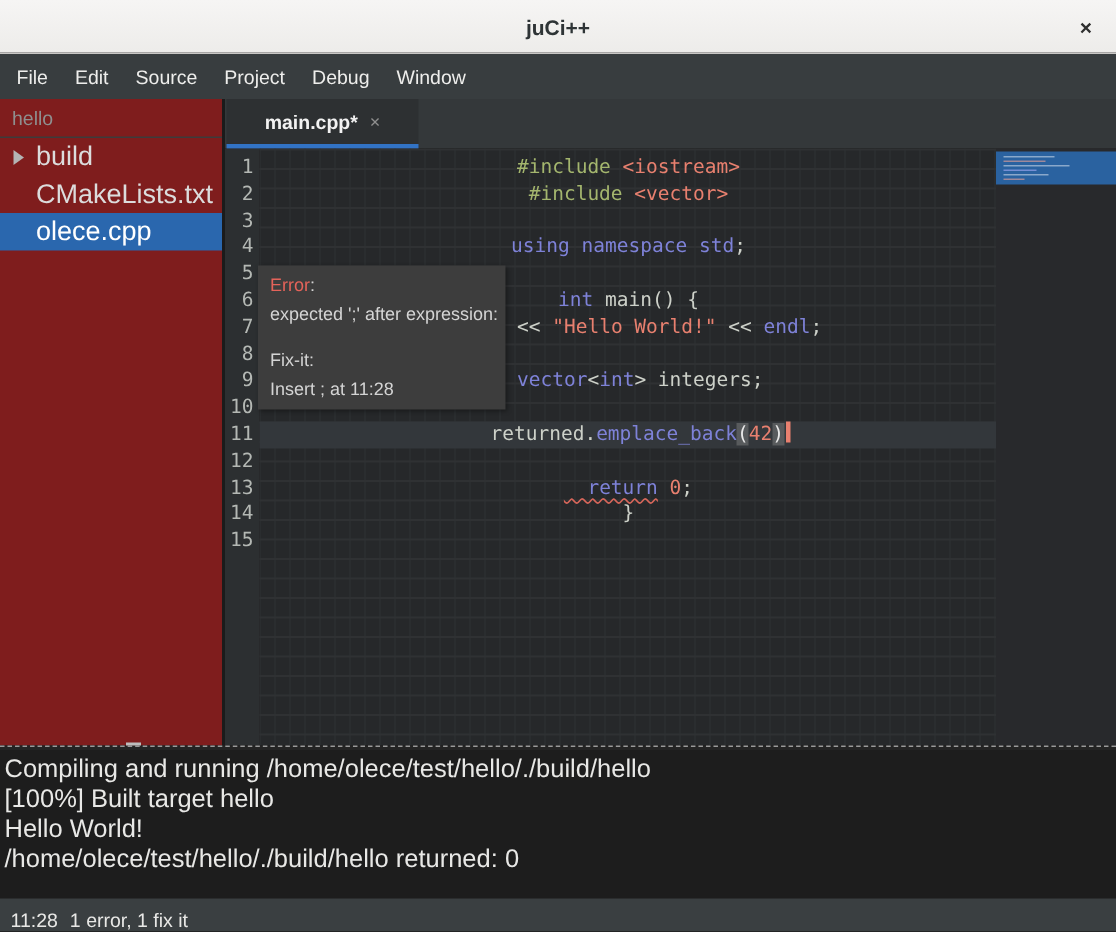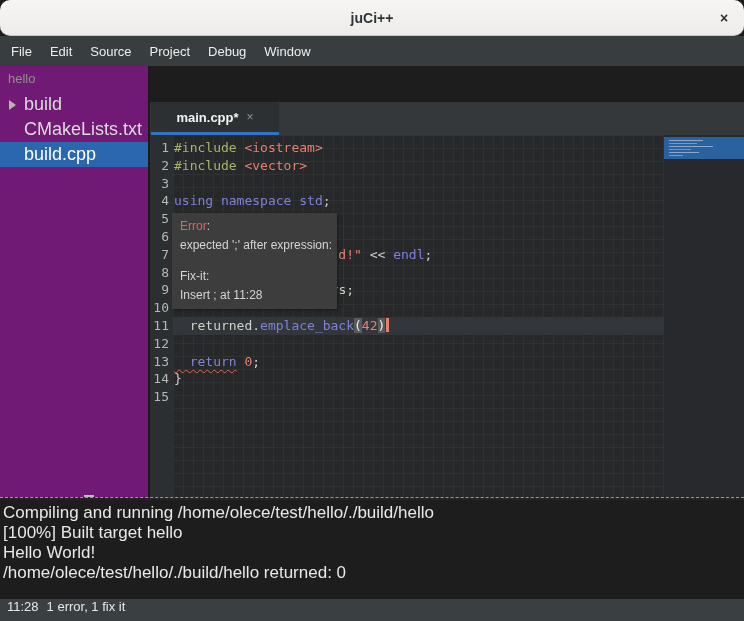--- a/index.html
+++ b/index.html
@@ -2,62 +2,62 @@
 <html><head>
 <meta charset="utf-8">
 <style>
   * { margin:0; padding:0; box-sizing:border-box; }
   html,body { width:744px; height:621px; background:#1d1d1d; overflow:hidden; }
   body { font-family:"Liberation Sans", sans-serif; }
   #window { width:744px; height:621px; display:flex; flex-direction:column; }
 
   
   .titlebar { height:36px; flex:none; background:linear-gradient(#f6f5f4,#edecea);
-    border-bottom:1px solid #c9c7c5; display:flex; align-items:center; position:relative;border-radius:10px; }
+    border-bottom:1px solid #c9c7c5; display:flex; align-items:center; position:relative; }
   .titlebar .title { flex:1; text-align:center; font-size:14px; font-weight:700; color:#2e3436; }
   .titlebar .closebtn { position:absolute; right:10px; top:8px; width:20px; height:20px;
     font-size:14px; font-weight:700; color:#2f2f2f; text-align:center; line-height:20px; cursor:default; }
 
   
   .menubar { height:30px; flex:none; background:#383d3f; display:flex; align-items:stretch; padding-left:2px;text-align:center; }
   .menuitem { color:#eeeeec; font-size:13px; padding:0 9px; display:flex; align-items:center; }
 
   
   .main { flex:none; height:431px; display:flex; }
 
   
-  .sidebar { width:148px; flex:none; background:#701a75; display:flex; flex-direction:column; }
+  .sidebar { width:148px; flex:none; background:#7f1d1d; display:flex; flex-direction:column; }
   .side-header { height:26px; line-height:26px; color:#8f8f8f; font-size:13px; padding-left:8px;
     border-bottom:1px solid #3c3c3c; }
   .side-item { height:25px; display:flex; align-items:center; color:#dcdcdc; font-size:18px; position:relative; }
   .side-item .lbl { padding-left:24px; }
   .side-item.selected { background:#2a67ae; color:#ffffff; }
   .tri { position:absolute; left:9px; top:8px; width:0; height:0;
     border-left:7px solid #b4b4b4; border-top:5px solid transparent; border-bottom:5px solid transparent; }
 
   
   .editor-col { flex:1; display:flex; flex-direction:column; border-left:2px solid #1b1b1b; }
-  .tabbar { height:33px; flex:none; background:#34383a; display:flex;margin-top:36px; }
+  .tabbar { height:33px; flex:none; background:#34383a; display:flex; }
   .tab { margin-left:1px; width:128px; height:33px; background:#2d3032;
     border-bottom:3px solid #3273c5; display:flex; align-items:center; justify-content:center; gap:8px; }
   .tab .tlabel { color:#f2f2f2; font-size:13px; font-weight:700; }
   .tab .tclose { color:#8f8f8f; font-size:12px; }
 
   
   .editor { flex:1; display:flex; position:relative; overflow:hidden; }
   .gutter { width:23px; flex:none; background:#2c2f31; padding-top:4px; }
   .gln { height:17.8px; font:13px/17.8px "DejaVu Sans Mono", monospace; color:#b4b8b4;
     text-align:right; padding-right:4px; }
   .codearea { flex:1; position:relative; padding-top:4px;
     background-color:#26282a;
     background-image: linear-gradient(to right, #2f3133 1px, transparent 1px),
                       linear-gradient(to bottom, #2f3133 1px, transparent 1px);
     background-size:10px 13px; }
   .cl { height:17.8px; font:13px/17.8px "DejaVu Sans Mono", monospace; color:#cdd1c9;
-    white-space:pre; padding-left:1px; }
+    white-space:pre; padding-left:1px;text-align:center; }
   .cl.cur { background:#33373b; }
   .tk-fg  { color:#cdd1c9; }
   .tk-pp  { color:#a4b66e; }
   .tk-str { color:#e8806f; }
   .tk-num { color:#e8806f; }
   .tk-kw  { color:#7e82d8; }
   .tk-br  { color:#e9e9e9; background:#585b5d; }
   .tk-kwerr { color:#7e82d8; text-decoration:underline wavy #d9665a 1px; text-underline-offset:3px;
     text-decoration-skip-ink:none; }
   .tk-caret { display:inline-block; width:3px; height:14px; background:#e8806f;
@@ -84,21 +84,21 @@
 
   
   .pane-sep { height:3px; flex:none; background:#242424; border-top:1px dashed #9a9a9a; position:relative; }
   .pane-sep .grip { position:absolute; left:84px; top:-3px; width:10px; height:2px; background:#bdbdbd; }
 
   
   .output { height:99px; flex:none; background:#1d1d1d; padding:3px 0 0 3px; }
   .out-line { color:#e8e8e6; font-size:17px; line-height:20px; white-space:pre; }
 
   
-  .statusbar { height:22px; flex:none; background:#3a3f41; display:flex; align-items:flex-start;
+  .statusbar { height:22px; flex:none; background:#3a3f41; display:flex; align-items:flex-end;
     padding-left:7px; gap:8px; }
   .statusbar span { color:#e8e8e6; font-size:13px; }
 </style>
 </head>
 <body>
 
 <div id="window">
 
   <div class="titlebar">
     <div class="title">juCi++</div>
@@ -120,21 +120,21 @@
       <div class="side-header">hello</div>
       <div id="side-items">
           <div class="side-item">
             <span class="tri"></span>
             <span class="lbl">build</span>
           </div>
           <div class="side-item">
             <span class="lbl">CMakeLists.txt</span>
           </div>
           <div class="side-item selected">
-            <span class="lbl">build.cpp</span>
+            <span class="lbl">olece.cpp</span>
           </div>
         </div>
     </div>
 
     <div class="editor-col">
       <div class="tabbar">
         <div class="tab">
           <span class="tlabel">main.cpp*</span>
           <span class="tclose">×</span>
         </div>

